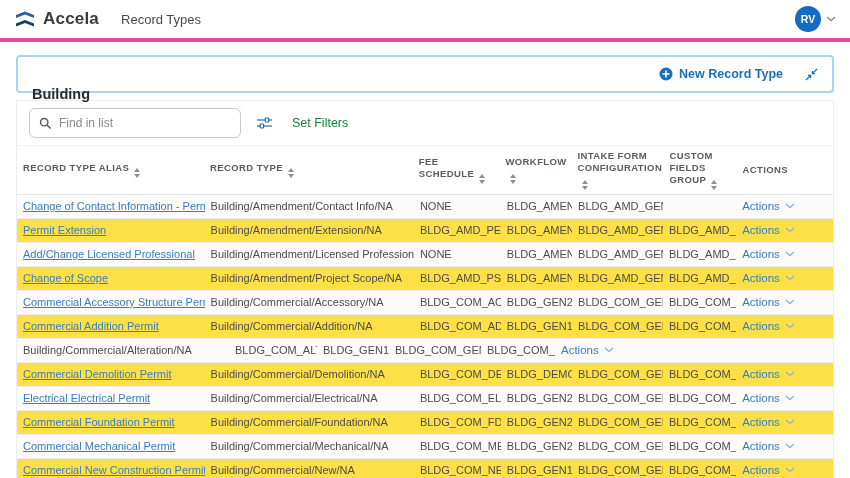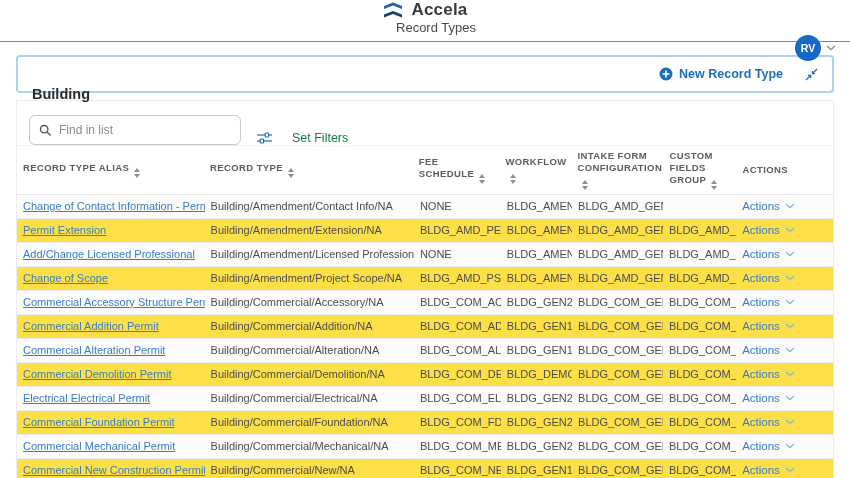--- a/index.html
+++ b/index.html
@@ -1,40 +1,40 @@
 <!DOCTYPE html>
 <html><head>
 <meta charset="utf-8">
 <style>
   * { box-sizing: border-box; margin: 0; padding: 0; }
   html,body { width: 850px; height: 478px; overflow: hidden; background:#fff;
     font-family: "Liberation Sans", sans-serif; color:#4c4c4c; }
 
   
   .topbar { height:42px; display:flex; align-items:center; padding:0 14px;
-    border-bottom:1px solid #ec4899; background:#fff;flex-direction:column; }
+    border-bottom:4px solid #ec4899; background:#fff; }
   .brand { display:flex; align-items:center; gap:7px; }
   .brand-name { font-size:17px; font-weight:700; color:#3a3a3a; letter-spacing:.2px; }
   .page-title { font-size:13px; color:#4a4a4a; margin-left:22px; }
   .topbar-right { margin-left:auto; display:flex; align-items:center; gap:5px; }
   .avatar { width:26px; height:26px; border-radius:50%; background:#1569c7; color:#fff;
     font-size:10.5px; font-weight:700; display:flex; align-items:center; justify-content:center;margin-left:20px; }
 
   
   .panel-card { margin:13px 16px 0; height:38px; border:2px solid #a9d3ef; border-radius:4px;
     background:#fff; display:flex; align-items:center; padding:0 14px; }
   .panel-title { font-size:14.5px; font-weight:700; color:#2b2b2b;margin-top:40px; }
   .panel-right { margin-left:auto; display:flex; align-items:center; gap:22px; }
   .new-record { display:flex; align-items:center; gap:6px; color:#1a6fba; font-size:12.5px;
     font-weight:600; cursor:pointer; text-decoration:none; }
   .collapse-btn { display:flex; align-items:center; cursor:pointer; }
 
   
   .table-wrap { margin:7px 16px 0; border:1px solid #ededed; background:#fff; }
-  .toolbar { height:44px; display:flex; align-items:flex-end; padding:0 12px; gap:16px; }
+  .toolbar { height:44px; display:flex; align-items:center; padding:0 12px; gap:16px; }
   .search-box { width:212px; height:30px; border:1px solid #c9c9c9; border-radius:6px;
     display:flex; align-items:center; padding:0 9px; gap:7px; background:#fff; }
   .search-box input { border:none; outline:none; flex:1; font-size:12px;
     font-family:"Liberation Sans",sans-serif; color:#444; background:transparent; }
   .search-box input::placeholder { color:#8a8a8a; }
   .set-filters { display:flex; align-items:center; gap:20px; color:#15803d; font-size:12.5px;
     cursor:pointer; text-decoration:none; }
 
   
   .thead { display:flex; border-top:1px solid #f0f0f0; border-bottom:1px solid #e6e6e6;
@@ -255,21 +255,20 @@
         <div class="td c6"><a class="actions-link" href="#">
             <span>Actions</span>
             <span style="display: flex;">
               <svg width="10" height="6" viewBox="0 0 10 6">
                 <polyline points="1,1 5,4.6 9,1" fill="none" stroke="#8ab6de" stroke-width="1.3"></polyline>
               </svg>
             </span>
           </a></div>
       </div>
       <div class="row">
-        <div class="td c0"><a class="alias" href="#">Commercial Alteration Permit</a></div>
         <div class="td c1">Building/Commercial/Alteration/NA</div>
         <div class="td c2">BLDG_COM_ALT</div>
         <div class="td c3">BLDG_GEN1</div>
         <div class="td c4">BLDG_COM_GEN</div>
         <div class="td c5">BLDG_COM_ALT</div>
         <div class="td c6"><a class="actions-link" href="#">
             <span>Actions</span>
             <span style="display: flex;">
               <svg width="10" height="6" viewBox="0 0 10 6">
                 <polyline points="1,1 5,4.6 9,1" fill="none" stroke="#8ab6de" stroke-width="1.3"></polyline>

